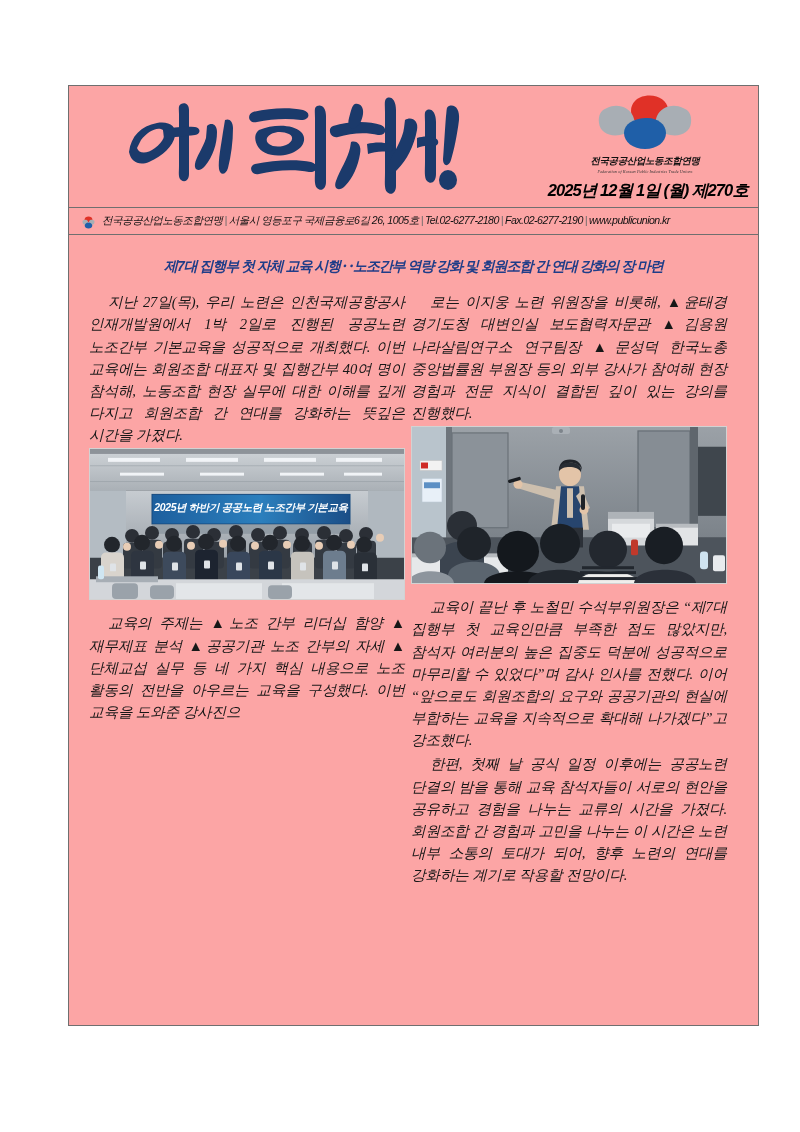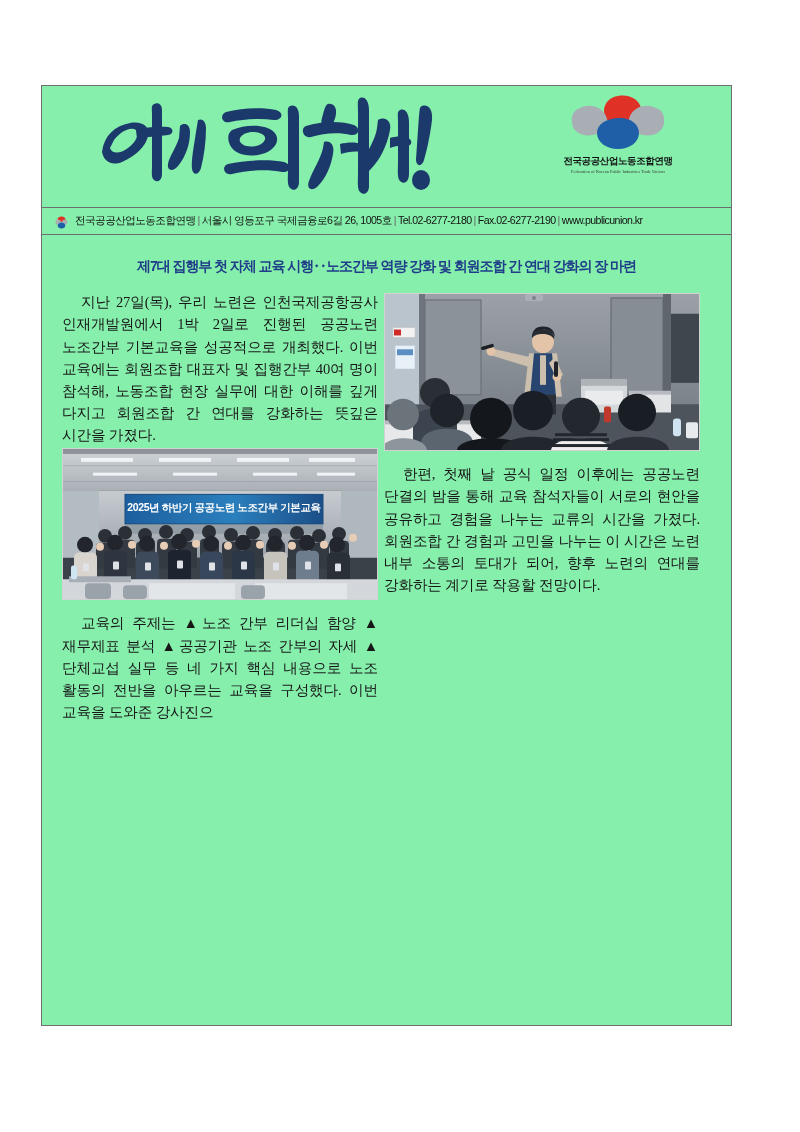--- a/index.html
+++ b/index.html
@@ -5,24 +5,25 @@
   * { box-sizing: border-box; margin: 0; padding: 0; }
   html, body {
     width: 800px; height: 1132px;
     background: #ffffff;
     font-family: "Liberation Serif", "DejaVu Serif", serif;
     overflow: hidden;
   }
 
   .page {
     position: absolute;
-    left: 41px; top: 85px;
+    left: 68px; top: 85px;
     width: 691px; height: 941px;
     border: 1px solid #6f6f6f;
-    background: #86efac;
+    background: #fca5a5;
+    font-style: italic;
   }
 
   
   .masthead {
     position: relative;
     height: 122px;
     border-bottom: 1px solid #6f6f6f;
     overflow: hidden;
   }
   .brush-title {
@@ -196,20 +197,21 @@
 
           <path d="M96 16 C86 11 74 15 70 24 C66 33 72 41 83 43 C94 45 103 40 104 31 C105 23 102 18 96 16 Z" fill="#A8AEB4"></path>
 
           <path d="M58 26 C70 25 79 32 79 41 C79 50 70 57 58 57 C46 57 37 50 37 41 C37 32 46 27 58 26 Z" fill="#1F5FA8"></path>
         </svg>
       </div>
       <div class="logo-kr">전국공공산업노동조합연맹</div>
       <div class="logo-en">Federation of Korean Public Industries Trade Unions</div>
     </div>
 
+    <div class="issue-line">2025년 12월 1일 (월) 제270호</div>
   </div>
 
   <div class="contact-bar">
     <span class="mini-logo">
       <svg viewBox="0 0 24 24" xmlns="http://www.w3.org/2000/svg" aria-hidden="true">
         <path d="M12 1 C16 1 19 3 19 6 C19 9 16 11 12 11 C8 11 5 9 5 6 C5 3 8 1 12 1 Z" fill="#E03127"></path>
         <path d="M3 8 C6 6 10 7 11 10 C12 13 10 16 6 16 C2 16 1 13 1 11 C1 9 1 9 3 8 Z" fill="#A8AEB4"></path>
         <path d="M21 8 C18 6 14 7 13 10 C12 13 14 16 18 16 C22 16 23 13 23 11 C23 9 23 9 21 8 Z" fill="#A8AEB4"></path>
         <path d="M12 12 C16 12 19 15 19 18 C19 21 16 23 12 23 C8 23 5 21 5 18 C5 15 8 12 12 12 Z" fill="#1F5FA8"></path>
       </svg>
@@ -358,20 +360,21 @@
             <rect x="178" y="138" width="24" height="14" rx="4"></rect>
           </g>
           <rect x="8" y="118" width="6" height="14" rx="2" fill="#cfe6f2"></rect>
         </svg>
       </div>
 
       <p>교육의 주제는 ▲노조 간부 리더십 함양 ▲재무제표 분석 ▲공공기관 노조 간부의 자세 ▲단체교섭 실무 등 네 가지 핵심 내용으로 노조 활동의 전반을 아우르는 교육을 구성했다. 이번 교육을 도와준 강사진으</p>
     </div>
 
     <div class="col">
+      <p>로는 이지웅 노련 위원장을 비롯해, ▲윤태경 경기도청 대변인실 보도협력자문관 ▲김용원 나라살림연구소 연구팀장 ▲문성덕 한국노총 중앙법률원 부원장 등의 외부 강사가 참여해 현장 경험과 전문 지식이 결합된 깊이 있는 강의를 진행했다.</p>
 
       <div class="photo lecture">
         <svg viewBox="0 0 314 158" xmlns="http://www.w3.org/2000/svg" preserveAspectRatio="none" aria-hidden="true">
           <defs>
             <linearGradient id="wall2" x1="0" y1="0" x2="0" y2="1">
               <stop offset="0%" stop-color="#9ba1a7"></stop>
                 <stop offset="100%" stop-color="#7c838a"></stop>
             </linearGradient>
           </defs>
 
@@ -455,17 +458,18 @@
             <circle cx="18" cy="122" r="16" fill="#6b737b"></circle>
             <path d="M-4 158 C-2 142 40 142 42 158 Z" fill="#8d959d"></path>
           </g>
 
           <rect x="219" y="114" width="7" height="16" rx="2" fill="#c0392b"></rect>
           <rect x="288" y="126" width="8" height="18" rx="3" fill="#cfe3f0"></rect>
           <rect x="301" y="130" width="12" height="16" rx="2" fill="#e8ebee"></rect>
         </svg>
       </div>
 
+      <p>교육이 끝난 후 노철민 수석부위원장은 “제7대 집행부 첫 교육인만큼 부족한 점도 많았지만, 참석자 여러분의 높은 집중도 덕분에 성공적으로 마무리할 수 있었다”며 감사 인사를 전했다. 이어 “앞으로도 회원조합의 요구와 공공기관의 현실에 부합하는 교육을 지속적으로 확대해 나가겠다”고 강조했다.</p>
       <p>한편, 첫째 날 공식 일정 이후에는 공공노련 단결의 밤을 통해 교육 참석자들이 서로의 현안을 공유하고 경험을 나누는 교류의 시간을 가졌다. 회원조합 간 경험과 고민을 나누는 이 시간은 노련 내부 소통의 토대가 되어, 향후 노련의 연대를 강화하는 계기로 작용할 전망이다.</p>
     </div>
 
   </div>
 </div>
 
 </body></html>

